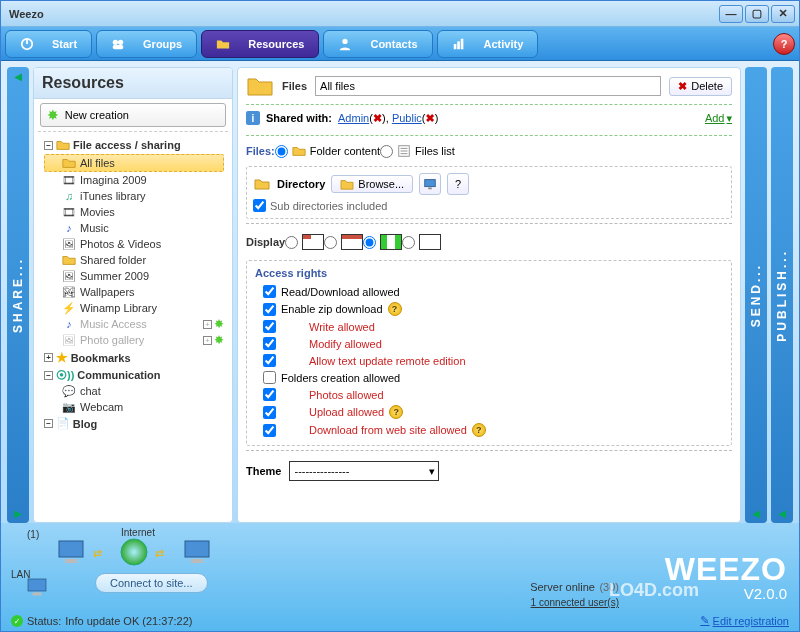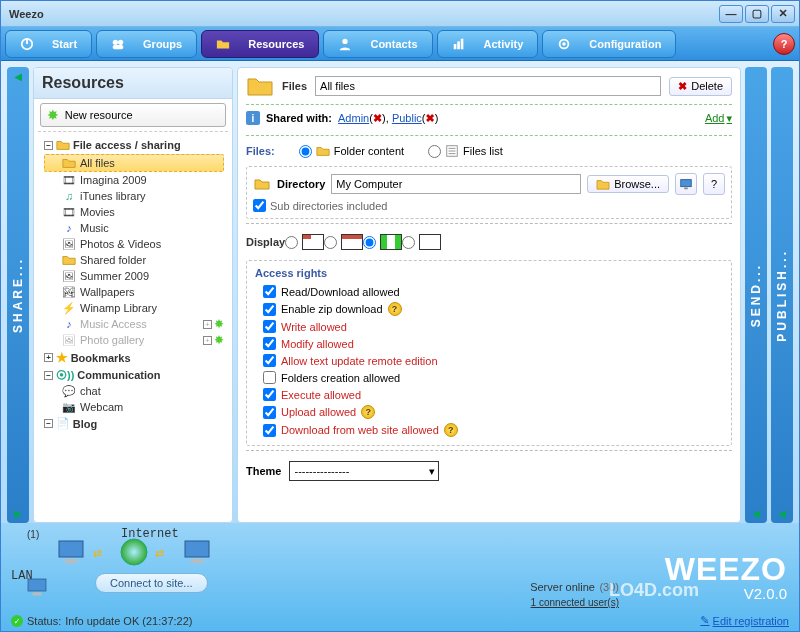--- a/index.html
+++ b/index.html
@@ -49,21 +49,21 @@
 .delete-btn .xicon { color: #c00; font-weight: bold; }
 
 .green-sep { border-top: 1px dashed #8c8; margin: 4px 0; }
 .shared-row { display: flex; align-items: center; gap: 6px; padding: 2px 0 6px 0; }
 .shared-row .info-icn { width: 14px; height: 14px; background: #4a90d6; color: #fff; border-radius: 2px; display: inline-flex; align-items: center; justify-content: center; font-weight: bold; font-size: 10px; }
 .shared-row a { color: #1756c4; text-decoration: underline; }
 .shared-row .redx { color: #c00; font-weight: bold; }
 .add-link { margin-left: auto; color: #1a8a1a; text-decoration: underline; cursor: pointer; display: flex; align-items: center; gap: 2px; }
 .grey-sep { border-top: 1px dashed #bbb; margin: 4px 0; }
 
-.files-row { display: flex; align-items: center; gap: 24px; padding: 4px 0; }
+.files-row { display: flex; align-items: center; padding: 4px 0; }
 .files-row .lbl { font-weight: bold; color: #3a5aa8; }
 .radio-opt { display: flex; align-items: center; gap: 4px; cursor: pointer; }
 .radio-opt input { margin: 0; }
 .radio-opt .ficn { width: 14px; height: 14px; }
 
 .dir-box { border: 1px dashed #c4c4c4; border-radius: 3px; padding: 6px; margin: 4px 0; }
 .dir-row { display: flex; align-items: center; gap: 6px; }
 .dir-row label { font-weight: bold; }
 .dir-input { flex: 1; border: 1px solid #aaa; padding: 2px 4px; height: 20px; }
 .browse-btn { padding: 2px 8px; background: linear-gradient(#fff,#eef); border: 1px solid #b8c8e0; border-radius: 3px; display: flex; align-items: center; gap: 4px; cursor: pointer; }
@@ -76,32 +76,32 @@
 .disp-opt .thumb { width: 22px; height: 16px; border: 1px solid #333; display: inline-block; position: relative; }
 .thumb.t1::after { content:''; position:absolute; top:0; left:0; width:8px; height:4px; background:#c94f3f; }
 .thumb.t2::after { content:''; position:absolute; top:0; left:0; right:0; height:4px; background:#c94f3f; }
 .thumb.t3 { background: linear-gradient(to right, #3c3 0 6px, #fff 6px 14px, #3c3 14px); }
 .thumb.t4 { background: #fff; }
 
 .access-box { border: 1px dashed #c4c4c4; border-radius: 3px; padding: 6px 8px; margin: 4px 0; }
 .access-title { font-weight: bold; color: #3a5aa8; margin-bottom: 4px; }
 .chk-row { display: flex; align-items: center; gap: 5px; padding: 2px 8px; }
 .chk-row input { margin: 0; }
-.chk-row.red label { color: #c22; }
+.chk-row.red label { color: #c22; margin-left: 28px; }
 .chk-row .helpc { width: 14px; height: 14px; background: radial-gradient(#ffe070,#e8b000); border-radius: 50%; border:1px solid #c89000; display: inline-flex; align-items: center; justify-content: center; font-weight: bold; color: #5a3b00; font-size: 9px; }
 
 .theme-row { display: flex; align-items: center; gap: 8px; padding: 6px 0; }
 .theme-row label { font-weight: bold; }
 .theme-select { width: 150px; height: 20px; border: 1px solid #333; background: #fff; padding: 0 4px; display: flex; align-items: center; justify-content: space-between; cursor: pointer; }
 
 .right-strips { display: flex; gap: 4px; }
 
 .footer { height: 108px; background: linear-gradient(to bottom, #9ad5f9 0%, #57b8f0 100%); position: relative; padding: 4px 8px; }
 .net-diagram { position: absolute; left: 10px; top: 4px; width: 260px; height: 70px; }
-.net-lbl { position: absolute; font-size: 12px; color: #333; font-family: Liberation Mono, monospace; }
+.net-lbl { position: absolute; font-size: 10px; color: #333; }
 .net-node { position: absolute; }
 .connect-btn { position: absolute; left: 94px; top: 50px; padding: 3px 14px; background: linear-gradient(#eaf6ff,#c8e6fa); border: 1px solid #7ab5e0; border-radius: 10px; cursor: pointer; color: #2a5888; }
 .weezo-logo { position: absolute; right: 12px; top: 28px; font-size: 32px; font-weight: bold; color: #fff; letter-spacing: 1px; }
 .weezo-ver { position: absolute; right: 12px; top: 62px; font-size: 15px; color: #fff; }
 .server-status { position: absolute; right: 180px; top: 54px; text-align: right; color: #333; font-size: 16px; }
 .server-sub { position: absolute; right: 180px; top: 74px; font-size: 10px; color: #333; text-decoration: underline; }
 .edit-reg { position: absolute; right: 10px; bottom: 4px; color: #1756c4; text-decoration: underline; cursor: pointer; display: flex; align-items: center; gap: 3px; }
 .status-line { position: absolute; left: 10px; bottom: 4px; display: flex; align-items: center; gap: 4px; color: #333; }
 .status-line .ok { width: 12px; height: 12px; background: #3c3; border-radius: 50%; display: inline-flex; align-items: center; justify-content: center; color: #fff; font-size: 8px; }
 .lo4d { position: absolute; right: 100px; bottom: 30px; color: rgba(255,255,255,0.7); font-size: 18px; font-weight: bold; }
@@ -153,43 +153,36 @@
       <span>Contacts</span>
     </div>
     <div class="tool-tab">
       <svg class="ticon" viewBox="0 0 16 16">
           <rect x="2" y="8" width="3" height="6" fill="#fff"></rect>
           <rect x="6" y="5" width="3" height="9" fill="#fff"></rect>
           <rect x="10" y="2" width="3" height="12" fill="#fff"></rect>
         </svg>
       <span>Activity</span>
     </div>
-    <div class="tool-tab">
-      <svg class="ticon" viewBox="0 0 16 16">
-          <circle cx="8" cy="8" r="5" fill="none" stroke="#fff" stroke-width="2"></circle>
-          <circle cx="8" cy="8" r="2" fill="#fff"></circle>
-        </svg>
-      <span>Configuration</span>
-    </div>
     <div class="help-btn">?</div>
   </div>
 
   <div class="main-area">
 
     <div class="side-strip">
       <span class="side-strip-label">SHARE...</span>
       <span class="side-caret">▶</span>
       <span class="side-caret top">◀</span>
     </div>
 
     <div class="left-panel">
       <div class="left-header">Resources</div>
       <div class="new-resource-btn">
         <span class="star">✸</span>
-        <span>New resource</span>
+        <span>New creation</span>
       </div>
       <div class="tree">
 
         <div class="tree-group">
           <div class="tree-group-h">
             <span class="expander">−</span>
             <svg width="14" height="14" viewBox="0 0 16 16">
                 <path d="M1 4h5l2 2h7v7H1z" fill="#f6c646" stroke="#c89820"></path>
               </svg>
             <span>File access / sharing</span>
@@ -372,21 +365,20 @@
           <span>Files list</span>
         </label>
       </div>
 
       <div class="dir-box">
         <div class="dir-row">
           <svg width="18" height="16" viewBox="0 0 16 16">
               <path d="M1 4h5l2 2h7v7H1z" fill="#f6c646" stroke="#c89820"></path>
             </svg>
           <label>Directory</label>
-          <input class="dir-input" value="My Computer" style="">
           <div class="browse-btn">
             <svg width="14" height="12" viewBox="0 0 16 14">
                 <path d="M1 3h5l2 2h7v8H1z" fill="#f6c646" stroke="#c89820"></path>
               </svg>
             <span>Browse...</span>
           </div>
           <div class="icon-btn">
             <svg width="14" height="14" viewBox="0 0 16 16">
                 <rect x="2" y="3" width="12" height="8" fill="#4a90d6" stroke="#2a5a90"></rect>
                 <rect x="6" y="12" width="4" height="2" fill="#888"></rect>
@@ -447,21 +439,21 @@
             <div class="chk-row red">
               <input type="checkbox" checked="" style="">
               <label>Allow text update remote edition</label>
             </div>
             <div class="chk-row">
               <input type="checkbox" style="">
               <label>Folders creation allowed</label>
             </div>
             <div class="chk-row red">
               <input type="checkbox" checked="" style="">
-              <label>Execute allowed</label>
+              <label>Photos allowed</label>
             </div>
             <div class="chk-row red">
               <input type="checkbox" checked="" style="">
               <label>Upload allowed</label>
               <span class="helpc">?</span>
             </div>
             <div class="chk-row red">
               <input type="checkbox" checked="" style="">
               <label>Download from web site allowed</label>
               <span class="helpc">?</span>

